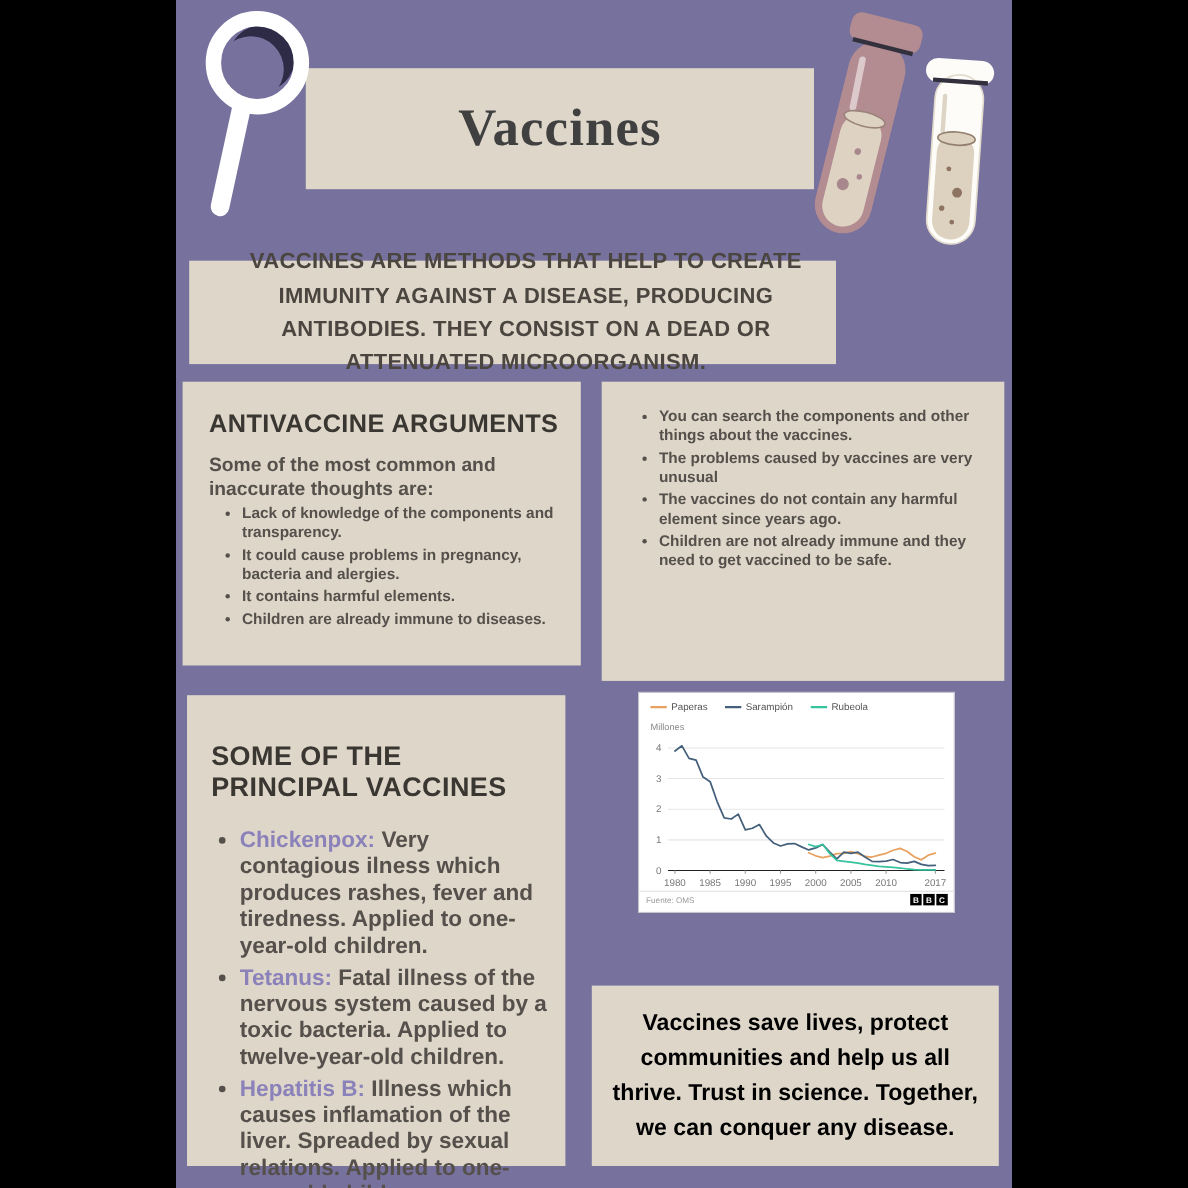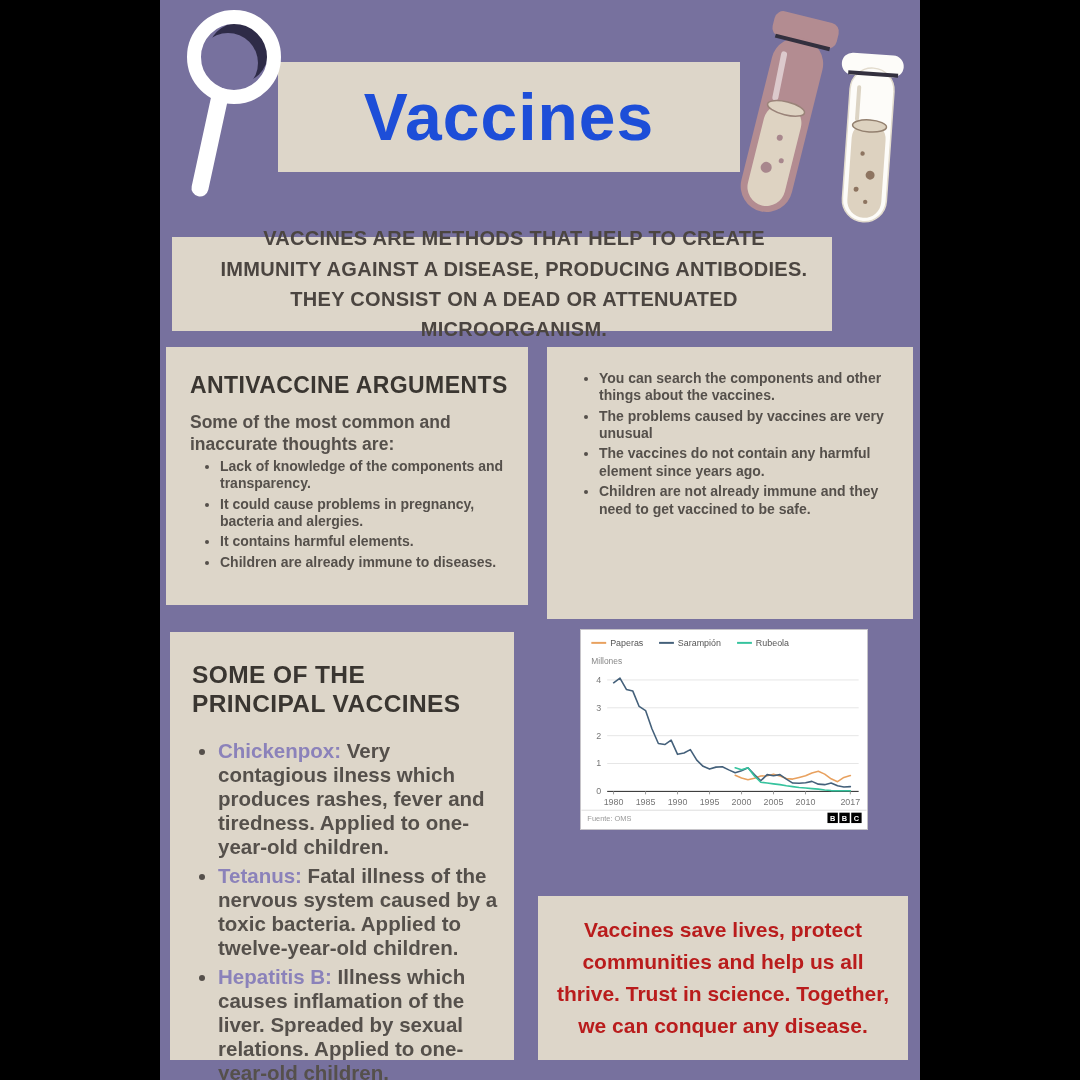--- a/index.html
+++ b/index.html
@@ -10,55 +10,55 @@
     --accent:#8b82ba;
   }
   *{box-sizing:border-box;margin:0;padding:0;}
   html,body{background:#000;}
   body{font-family:"Liberation Sans",sans-serif;}
   .stage{position:relative;width:1080px;height:1080px;background:#000;overflow:hidden;margin:0 auto;}
   .poster{position:absolute;left:160px;top:0;width:760px;height:1080px;background:var(--purple);overflow:hidden;}
 
   .title-box{position:absolute;left:118px;top:62px;width:462px;height:110px;background:var(--beige);
     display:flex;align-items:center;justify-content:center;}
-  .title-box h1{font-family:Liberation Sans, sans-serif;font-size:66px;font-weight:700;
-    color:#1d4ed8;letter-spacing:1px;line-height:1;}
+  .title-box h1{font-family:Liberation Serif, serif;font-size:48px;font-weight:700;
+    color:#404040;letter-spacing:1px;line-height:1;}
 
   .magnifier{position:absolute;left:8px;top:0;width:142px;height:206px;}
   .tubes{position:absolute;left:562px;top:2px;width:196px;height:230px;}
 
-  .intro-box{position:absolute;left:12px;top:237px;width:660px;height:94px;background:var(--beige);
+  .intro-box{position:absolute;left:12px;top:237px;width:588px;height:94px;background:var(--beige);
     display:flex;align-items:center;justify-content:center;text-align:center;padding-left:24px;}
   .intro-box p{font-size:20px;font-weight:600;color:#4b4540;line-height:1.52;letter-spacing:.3px;padding:0 24px;}
 
   .box{position:absolute;background:var(--beige);color:var(--body);}
   .box h2{font-size:23px;font-weight:800;color:var(--ink);letter-spacing:.4px;line-height:1.18;margin-bottom:13px;}
   .box p.lead{font-size:17.5px;font-weight:600;line-height:1.25;margin-bottom:2px;}
   .box ul{padding-left:30px;font-size:14px;font-weight:600;line-height:1.24;}
   .box li{margin-bottom:3px;}
 
   .args{left:6px;top:347px;width:362px;height:258px;padding:25px 14px 14px 24px;}
   .counter{left:387px;top:347px;width:366px;height:272px;padding:23px 12px 12px 22px;}
   .counter h2{font-size:22px;}
-  .vbox{left:10px;top:632px;width:344px;height:428px;padding:29px 14px 12px 22px;}
+  .vbox{left:10px;top:632px;width:344px;height:428px;padding:42px 14px 12px 22px;}
   .vbox h2{font-size:24.5px;margin-bottom:20px;}
   .vbox ul{font-size:20.5px;line-height:1.17;padding-left:26px;}
   .vbox li{margin-bottom:5px;}
   .vbox .kw{color:var(--accent);font-weight:700;}
 
   .chart-panel{position:absolute;left:420px;top:629px;width:288px;height:201px;background:#ffffff;
     border:1px solid #c6c4c9;}
   .chart-panel svg{width:100%;height:100%;display:block;font-family:"Liberation Sans",sans-serif;}
 
   .caption{position:absolute;left:385px;top:839px;width:370px;text-align:center;
     font-size:15px;font-weight:700;color:#4f4965;line-height:1.3;letter-spacing:.2px;}
 
   .closing-box{position:absolute;left:378px;top:896px;width:370px;height:164px;background:var(--beige);
     display:flex;align-items:center;justify-content:center;text-align:center;}
-  .closing-box p{padding:0 16px;font-size:21px;font-weight:700;color:#b91c1c;line-height:1.52;}
+  .closing-box p{padding:0 16px;font-size:21px;font-weight:700;color:#000000;line-height:1.52;}
 </style>
 </head>
 <body>
 
 <div class="stage">
   <div class="poster">
 
     <div class="title-box">
       <h1>Vaccines</h1>
     </div>

